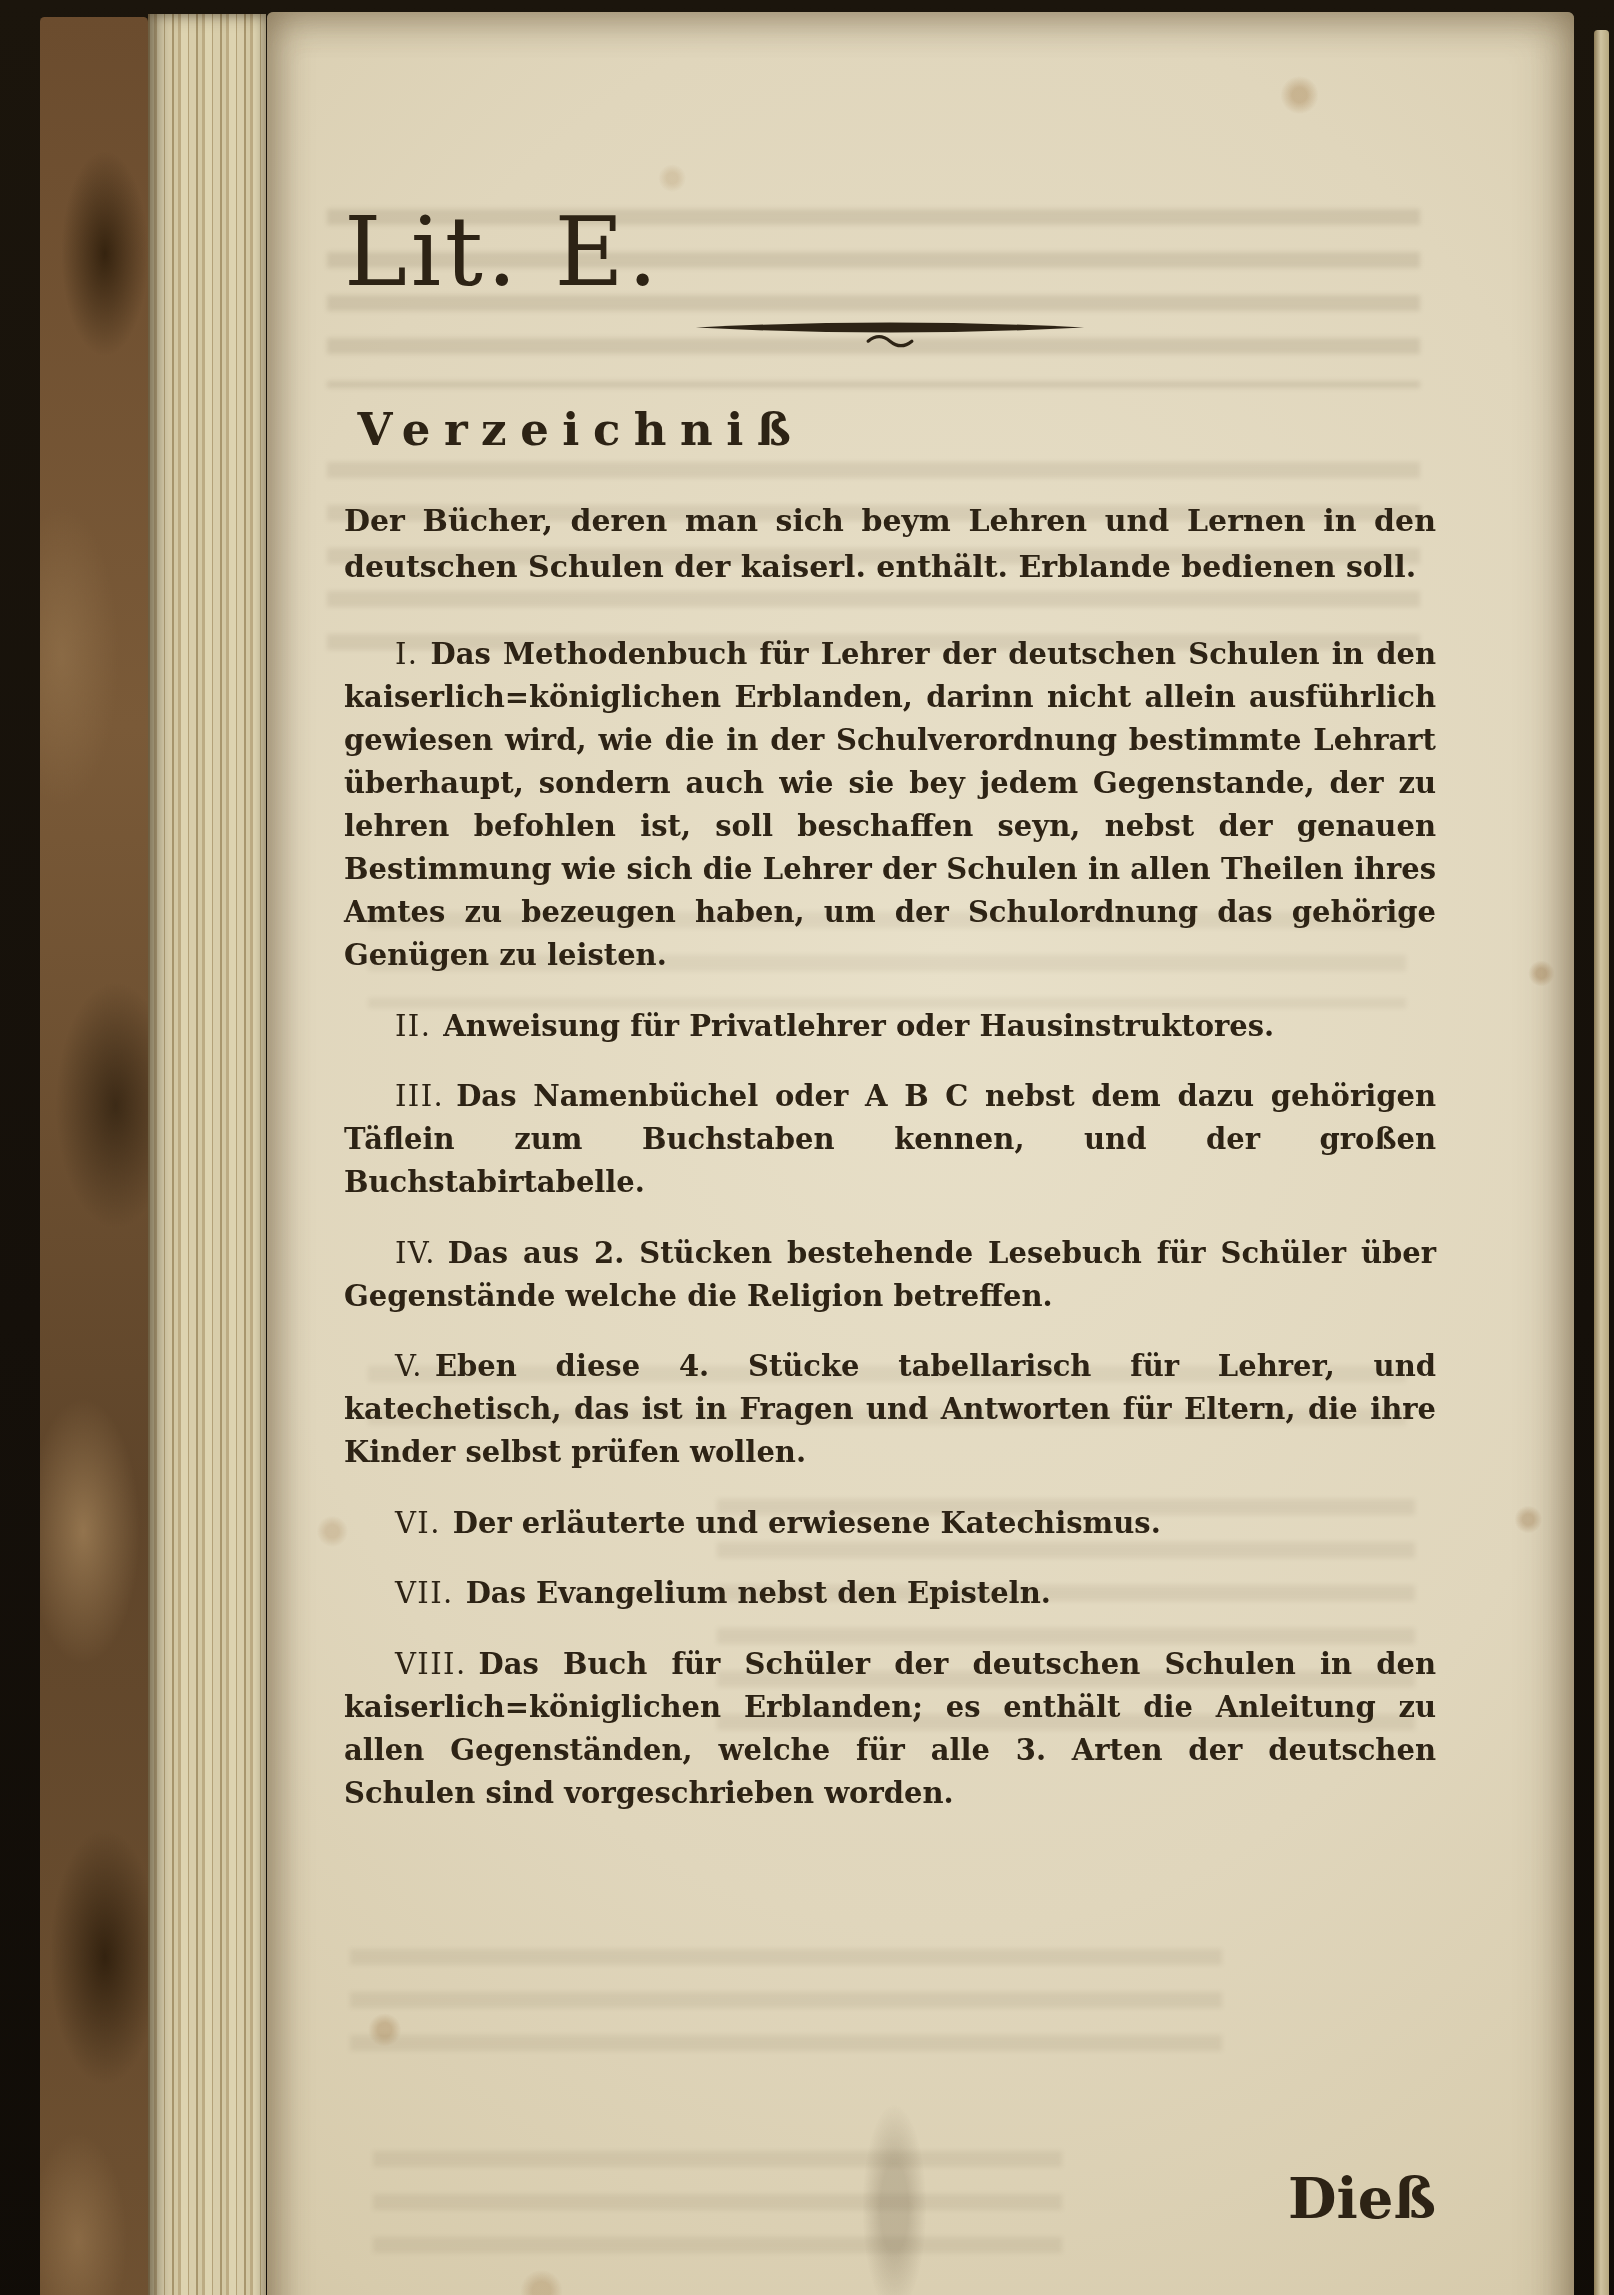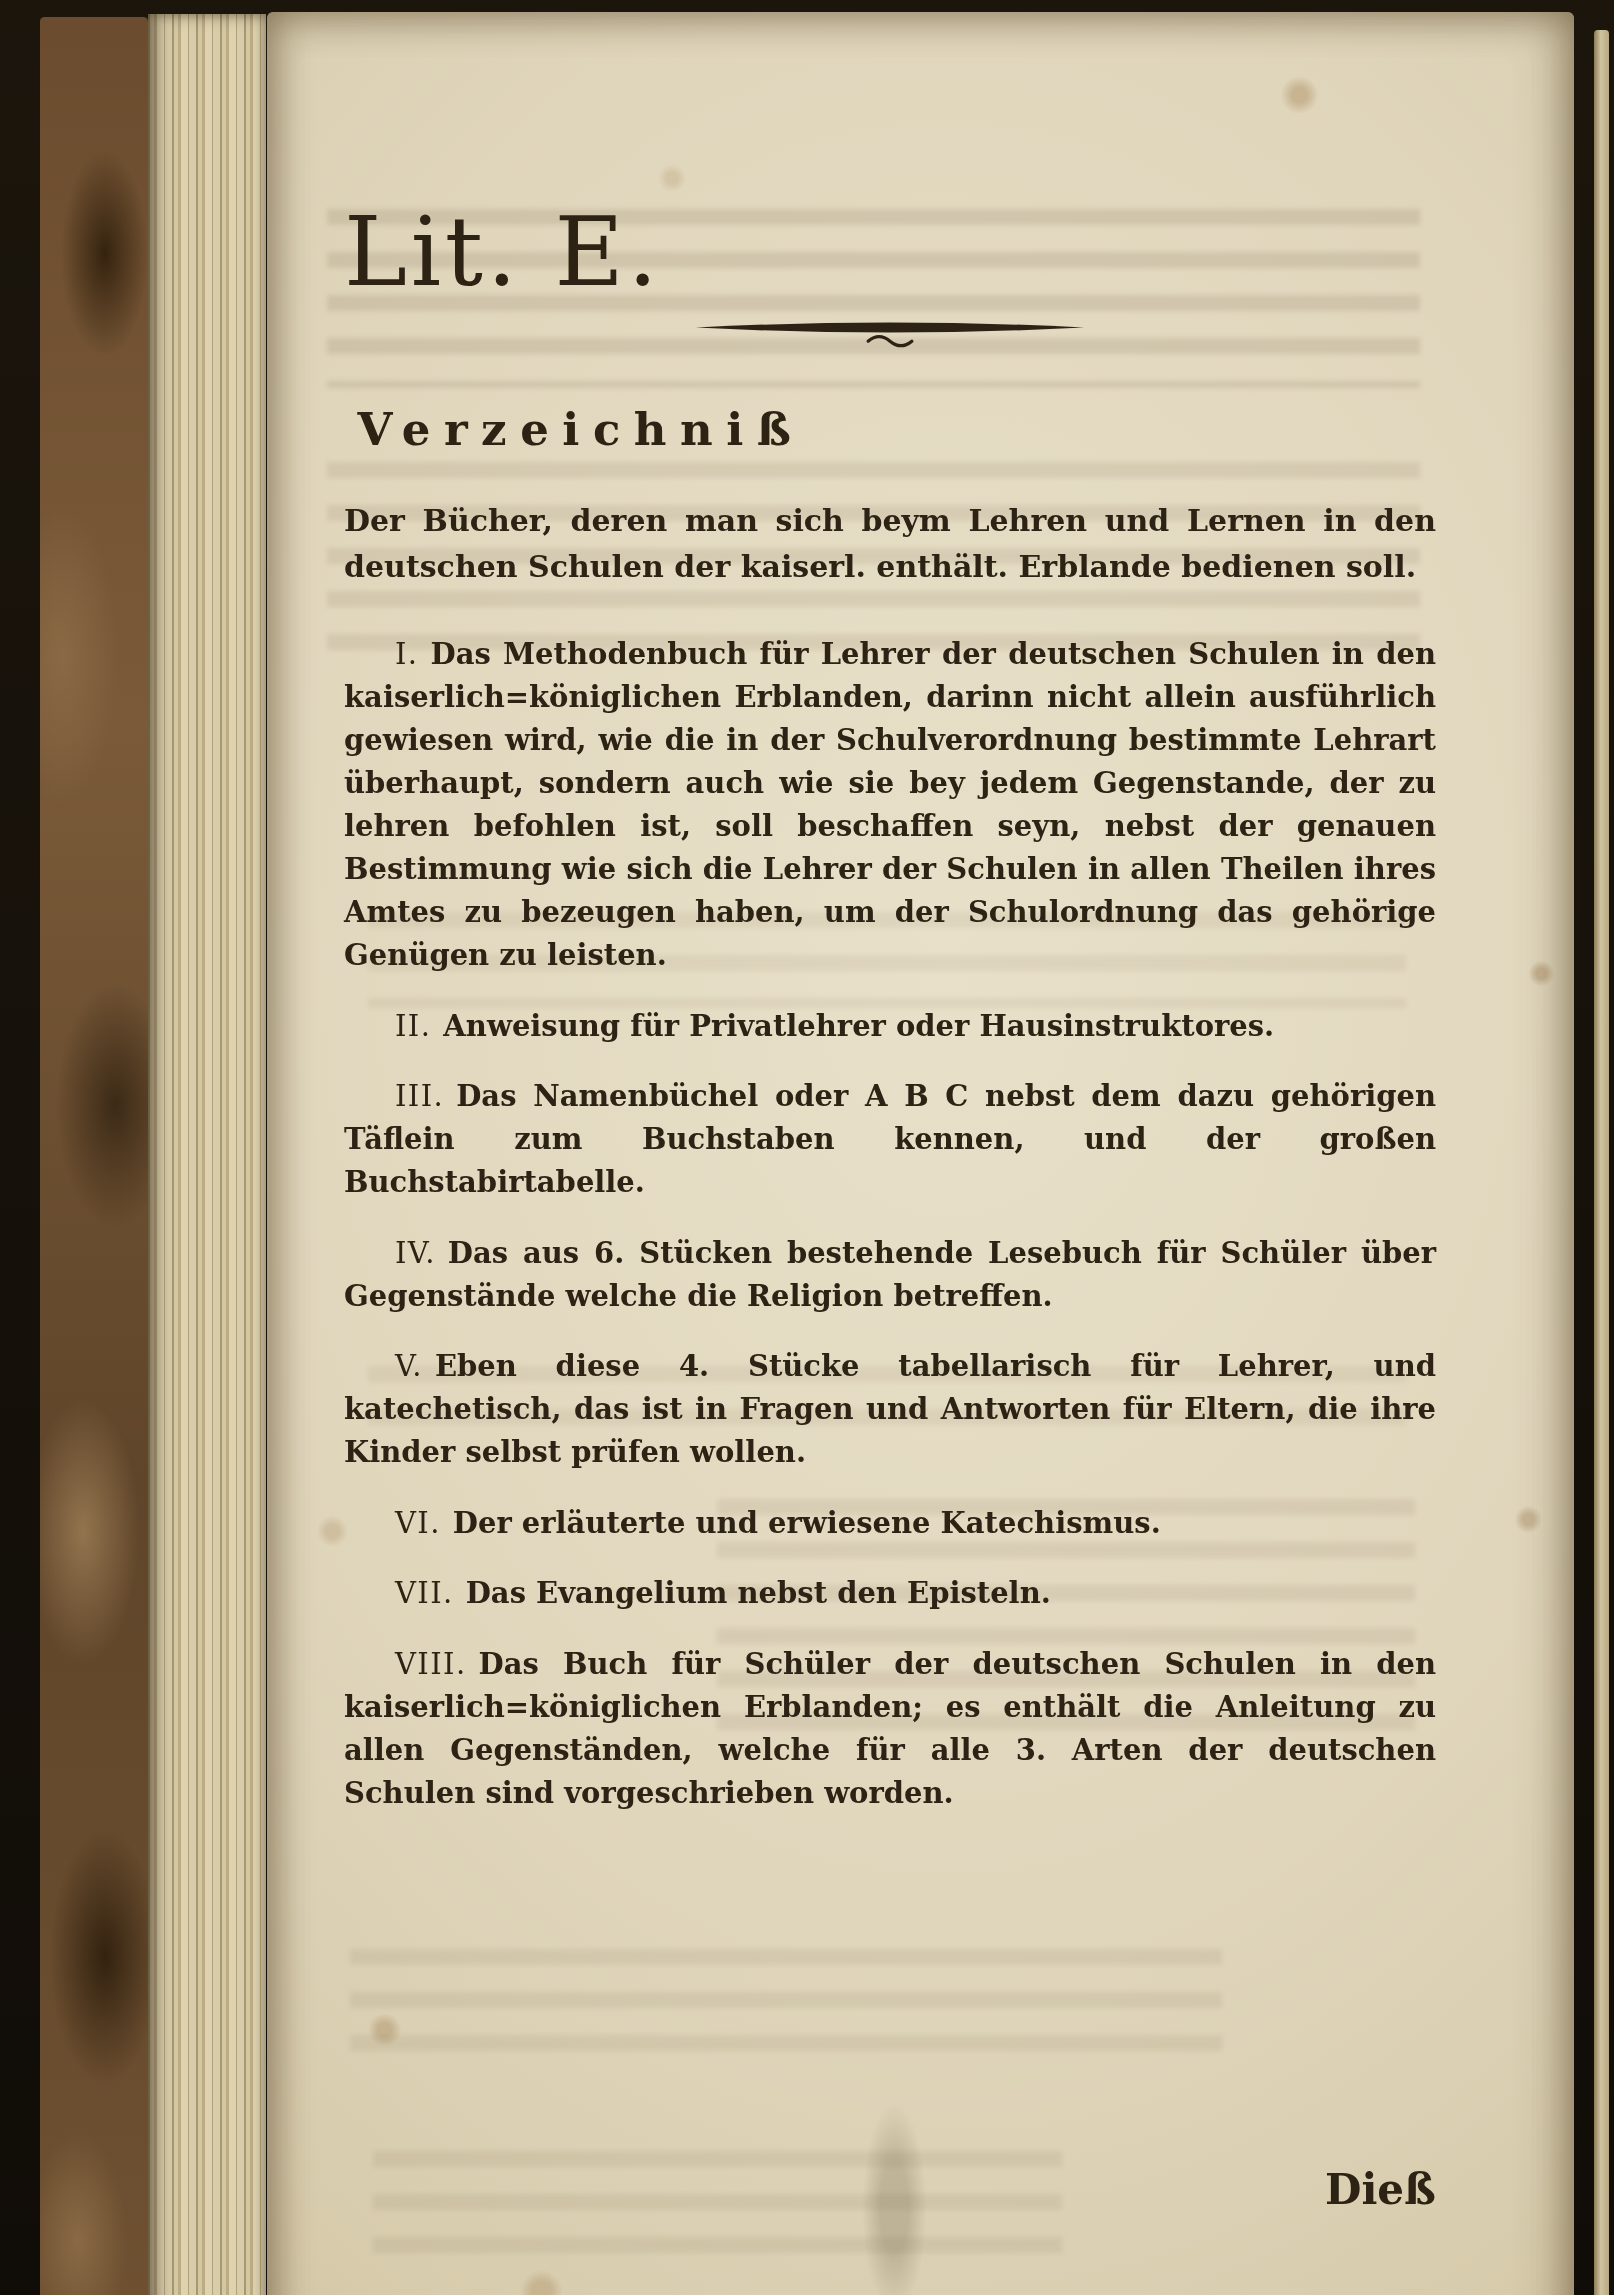--- a/index.html
+++ b/index.html
@@ -70,21 +70,21 @@
   .title{margin:0;font-size:95px;font-weight:400;letter-spacing:3.7px;text-align:left;line-height:1;}
   .rule{display:block;margin:12px auto 0;}
   .heading{margin:54px 0 0;font-size:45px;font-weight:700;letter-spacing:.30em;text-indent:.30em;text-align:left;line-height:1;}
   .subtitle{margin:46px 0 0;font-size:30px;font-weight:700;line-height:1.52;text-align:justify;}
   .bodytext{margin-top:44px;}
   .item,.closing{margin:0 0 27.5px;font-size:29px;font-weight:700;line-height:43px;
     text-align:justify;text-indent:51px;}
   .closing{margin-bottom:0;}
   .numeral{font-weight:400;letter-spacing:1.4px;margin-right:12px;}
   .catchword{position:absolute;right:138px;top:2153px;z-index:3;color:#2d2315;
-    font-size:42px;font-weight:700;text-align:center;}
+    font-size:56px;font-weight:700;text-align:center;}
 </style>
 </head>
 <body>
 
 <div class="book">
 
   <div class="marbled"></div>
   <div class="leaves"></div>
   <div class="sliver"></div>
 
@@ -113,21 +113,21 @@
       <p class="subtitle">Der Bücher, deren man sich beym Lehren und Lernen in den deutschen Schulen der kaiserl. enthält. Erblande bedienen soll.</p>
 
       <div class="bodytext">
 
         <p class="item"><span class="numeral">I.</span><span>Das Methodenbuch für Lehrer der deutschen Schulen in den kaiserlich=königlichen Erblanden, darinn nicht allein ausführlich gewiesen wird, wie die in der Schulverordnung bestimmte Lehrart überhaupt, sondern auch wie sie bey jedem Gegenstande, der zu lehren befohlen ist, soll beschaffen seyn, nebst der genauen Bestimmung wie sich die Lehrer der Schulen in allen Theilen ihres Amtes zu bezeugen haben, um der Schulordnung das gehörige Genügen zu leisten.</span></p>
 
         <p class="item"><span class="numeral">II.</span><span>Anweisung für Privatlehrer oder Hausinstruktores.</span></p>
 
         <p class="item"><span class="numeral">III.</span><span>Das Namenbüchel oder A B C nebst dem dazu gehörigen Täflein zum Buchstaben kennen, und der großen Buchstabirtabelle.</span></p>
 
-        <p class="item"><span class="numeral">IV.</span><span>Das aus 6. Stücken bestehende Lesebuch für Schüler über Gegenstände welche die Religion betreffen.</span></p>
+        <p class="item"><span class="numeral">IV.</span><span>Das aus 2. Stücken bestehende Lesebuch für Schüler über Gegenstände welche die Religion betreffen.</span></p>
 
         <p class="item"><span class="numeral">V.</span><span>Eben diese 4. Stücke tabellarisch für Lehrer, und katechetisch, das ist in Fragen und Antworten für Eltern, die ihre Kinder selbst prüfen wollen.</span></p>
 
         <p class="item"><span class="numeral">VI.</span><span>Der erläuterte und erwiesene Katechismus.</span></p>
 
         <p class="item"><span class="numeral">VII.</span><span>Das Evangelium nebst den Episteln.</span></p>
 
         <p class="item"><span class="numeral">VIII.</span><span>Das Buch für Schüler der deutschen Schulen in den kaiserlich=königlichen Erblanden; es enthält die Anleitung zu allen Gegenständen, welche für alle 3. Arten der deutschen Schulen sind vorgeschrieben worden.</span></p>
 
 

